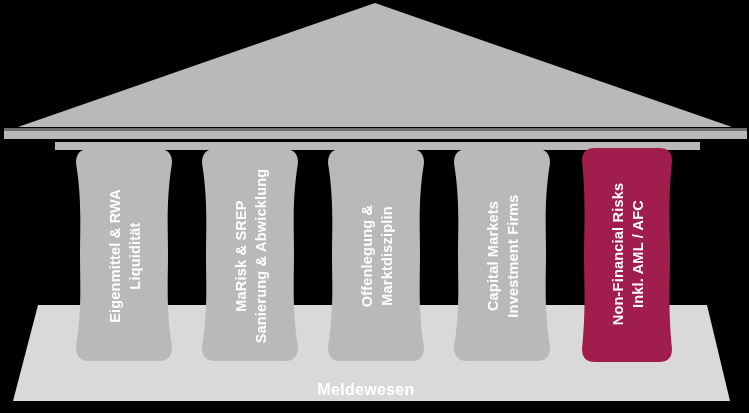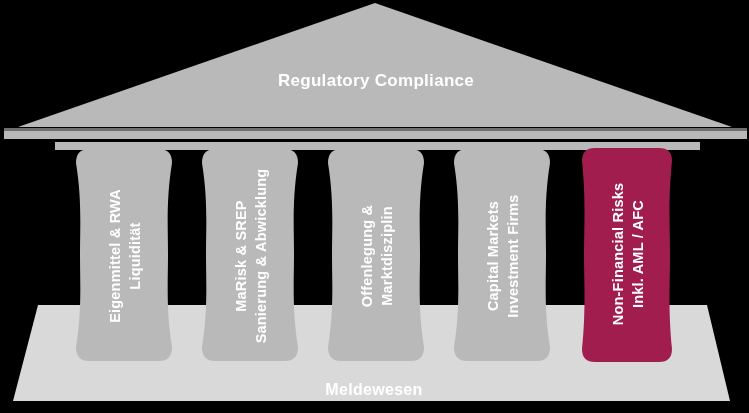--- a/index.html
+++ b/index.html
@@ -20,21 +20,21 @@
     color:var(--text,#fff);
     font-weight:bold;
     -webkit-font-smoothing:antialiased;
   }
   .pediment-title{
     left:226px;top:71px;width:300px;
     font-size:17px;line-height:20px;
     text-align:center;letter-spacing:.3px;
   }
   .foundation-label{
-    left:224px;top:380px;width:300px;
+    left:216px;top:380px;width:300px;
     font-size:16px;line-height:19px;
     text-align:center;letter-spacing:.3px;
   }
   .pillar-label{
     position:absolute;
     width:205px;height:100px;
     top:206px;
     transform:rotate(-90deg);
     display:flex;align-items:center;justify-content:center;
   }
@@ -74,21 +74,20 @@
 
     <path d="M215,149 H285 Q298,149 298,163 C292,200 294,228 294,255 C294,282 292,310 298,347 Q298,361 285,361 H215 Q202,361 202,347 C208,310 206,282 206,255 C206,228 208,200 202,163 Q202,149 215,149 Z" fill="#b9b9b9"></path>
 
     <path d="M341,149 H411 Q424,149 424,163 C418,200 420,228 420,255 C420,282 418,310 424,347 Q424,361 411,361 H341 Q328,361 328,347 C334,310 332,282 332,255 C332,228 334,200 328,163 Q328,149 341,149 Z" fill="#b9b9b9"></path>
 
     <path d="M467,149 H537 Q550,149 550,163 C544,200 546,228 546,255 C546,282 544,310 550,347 Q550,361 537,361 H467 Q454,361 454,347 C460,310 458,282 458,255 C458,228 460,200 454,163 Q454,149 467,149 Z" fill="#b9b9b9"></path>
 
     <path d="M595,148 H659 Q672,148 672,161 C668,200 670,228 670,255 C670,282 668,310 672,349 Q672,362 659,362 H595 Q582,362 582,349 C586,310 584,282 584,255 C584,228 586,200 582,161 Q582,148 595,148 Z" fill="#a11d4e"></path>
   </svg>
 
-  <div class="overlay-text pediment-title">Regulatory Compliance</div>
 
   <div class="pillar-label pl-1">
     <div class="lines">Eigenmittel &amp; RWA
 Liquidität</div>
   </div>
   <div class="pillar-label pl-2">
     <div class="lines">MaRisk &amp; SREP
 Sanierung &amp; Abwicklung</div>
   </div>
   <div class="pillar-label pl-3">

